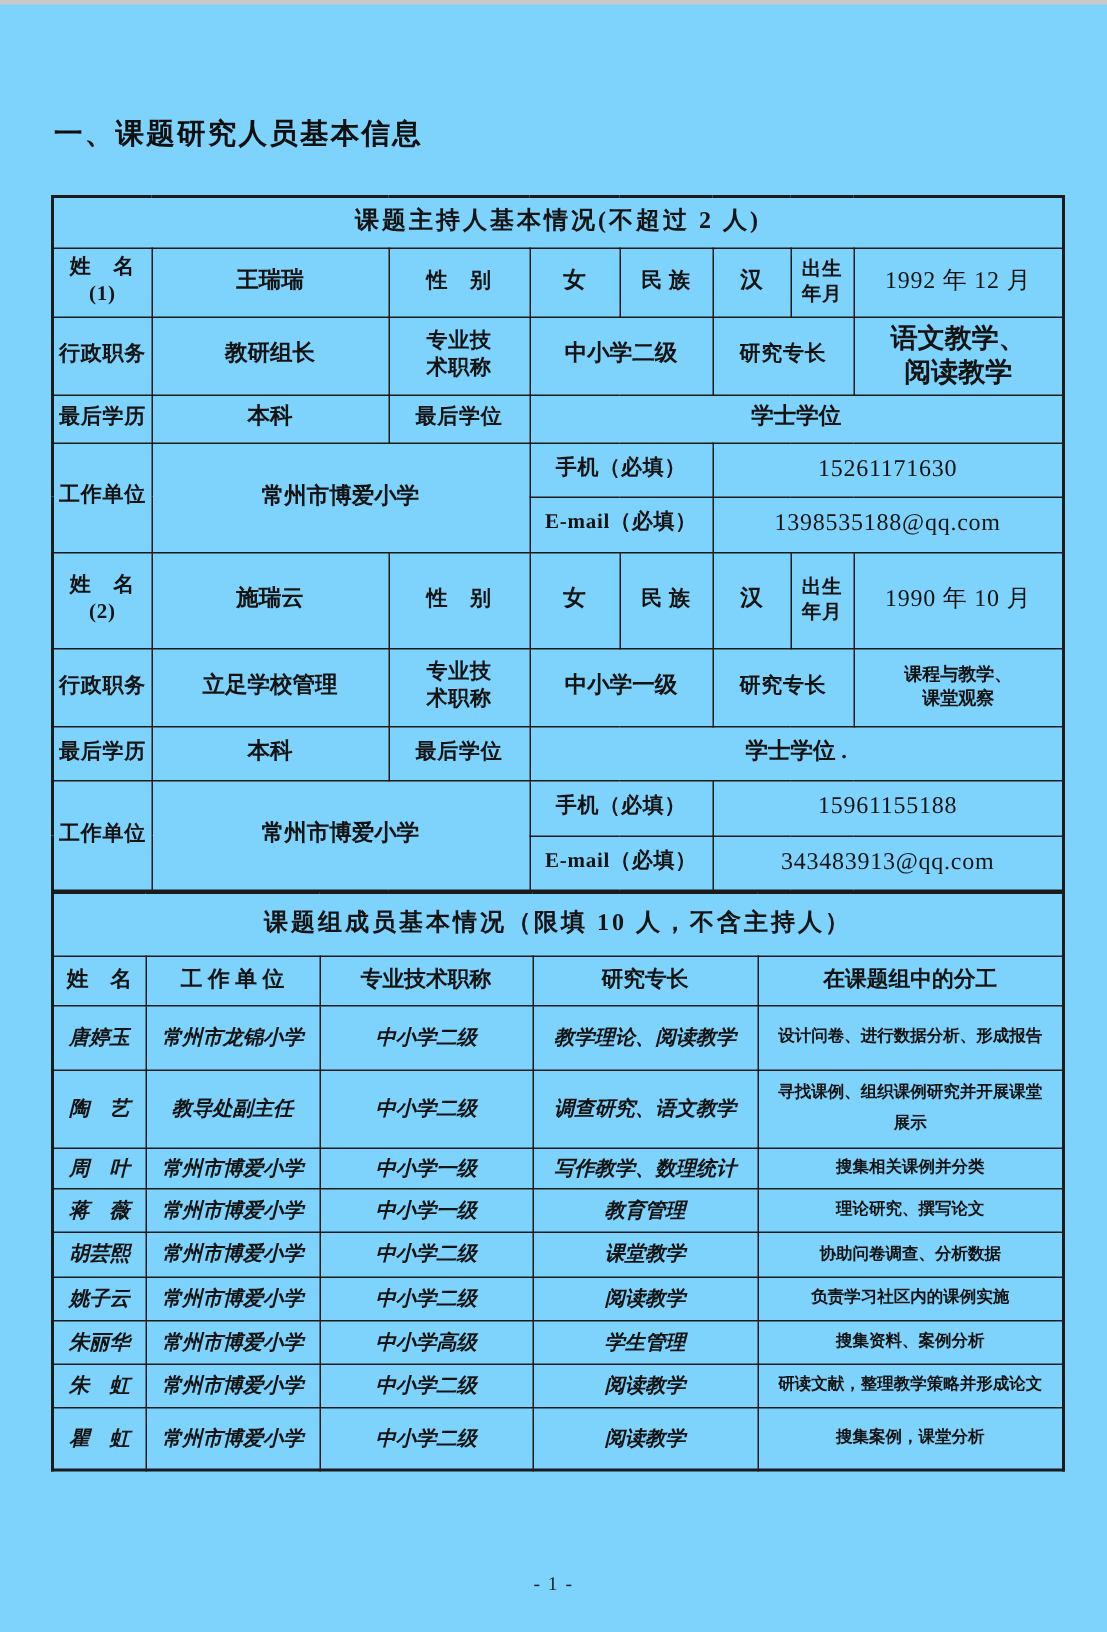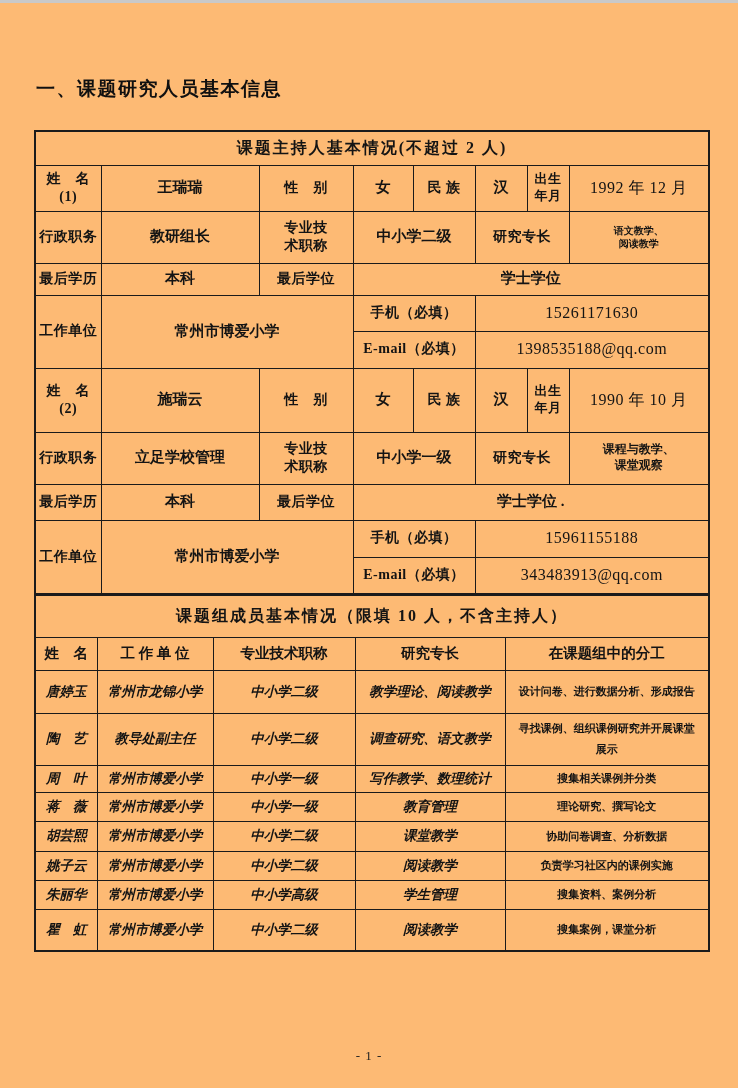--- a/index.html
+++ b/index.html
@@ -1,17 +1,17 @@
 <!DOCTYPE html>
 <html><head>
 <meta charset="utf-8">
 <style>
   html,body{margin:0;padding:0;background:#ffffff;}
   .page{
-    position:relative;width:738px;height:1088px;background:#fdba74;
+    position:relative;width:738px;height:1088px;background:#7dd3fc;
     font-family:"Liberation Serif","DejaVu Serif",serif;color:#141414;overflow:hidden;
   }
   .scan-top{position:absolute;top:0;left:0;width:738px;height:3px;background:#c9c9c9;}
   .doc-title{
     position:absolute;left:36px;top:76px;font-size:19px;font-weight:700;
     letter-spacing:1.5px;color:#101010;
   }
   .tbl-wrap{position:absolute;left:34px;top:130px;width:674px;}
   table{border-collapse:collapse;table-layout:fixed;width:674px;}
   .member-table{margin-top:-1px;}
@@ -72,21 +72,21 @@
         <td class="num">1992 年 12 月</td>
       </tr>
 
       <tr style="height:52px">
         <td class="lbl">行政职务</td>
         <td class="val">教研组长</td>
         <td class="lbl">专业技
 术职称</td>
         <td colspan="2" class="val">中小学二级</td>
         <td colspan="2" class="lbl">研究专长</td>
-        <td class="val" style="font-size:10px">语文教学、
+        <td class="val" style="font-size:18px">语文教学、
 阅读教学</td>
       </tr>
 
       <tr style="height:32px">
         <td class="lbl">最后学历</td>
         <td class="val">本科</td>
         <td class="lbl">最后学位</td>
         <td colspan="5" class="val">学士学位</td>
       </tr>
 
@@ -209,20 +209,27 @@
         <td class="mc">阅读教学</td>
         <td class="role">负责学习社区内的课例实施</td>
       </tr>
       <tr style="height:29px">
         <td class="mc">朱丽华</td>
         <td class="mc">常州市博爱小学</td>
         <td class="mc">中小学高级</td>
         <td class="mc">学生管理</td>
         <td class="role">搜集资料、案例分析</td>
       </tr>
+      <tr style="height:29px">
+        <td class="mc">朱　虹</td>
+        <td class="mc">常州市博爱小学</td>
+        <td class="mc">中小学二级</td>
+        <td class="mc">阅读教学</td>
+        <td class="role">研读文献，整理教学策略并形成论文</td>
+      </tr>
       <tr style="height:42px">
         <td class="mc">瞿　虹</td>
         <td class="mc">常州市博爱小学</td>
         <td class="mc">中小学二级</td>
         <td class="mc">阅读教学</td>
         <td class="role">搜集案例，课堂分析</td>
       </tr>
     </tbody>
       </table>
   </div>

